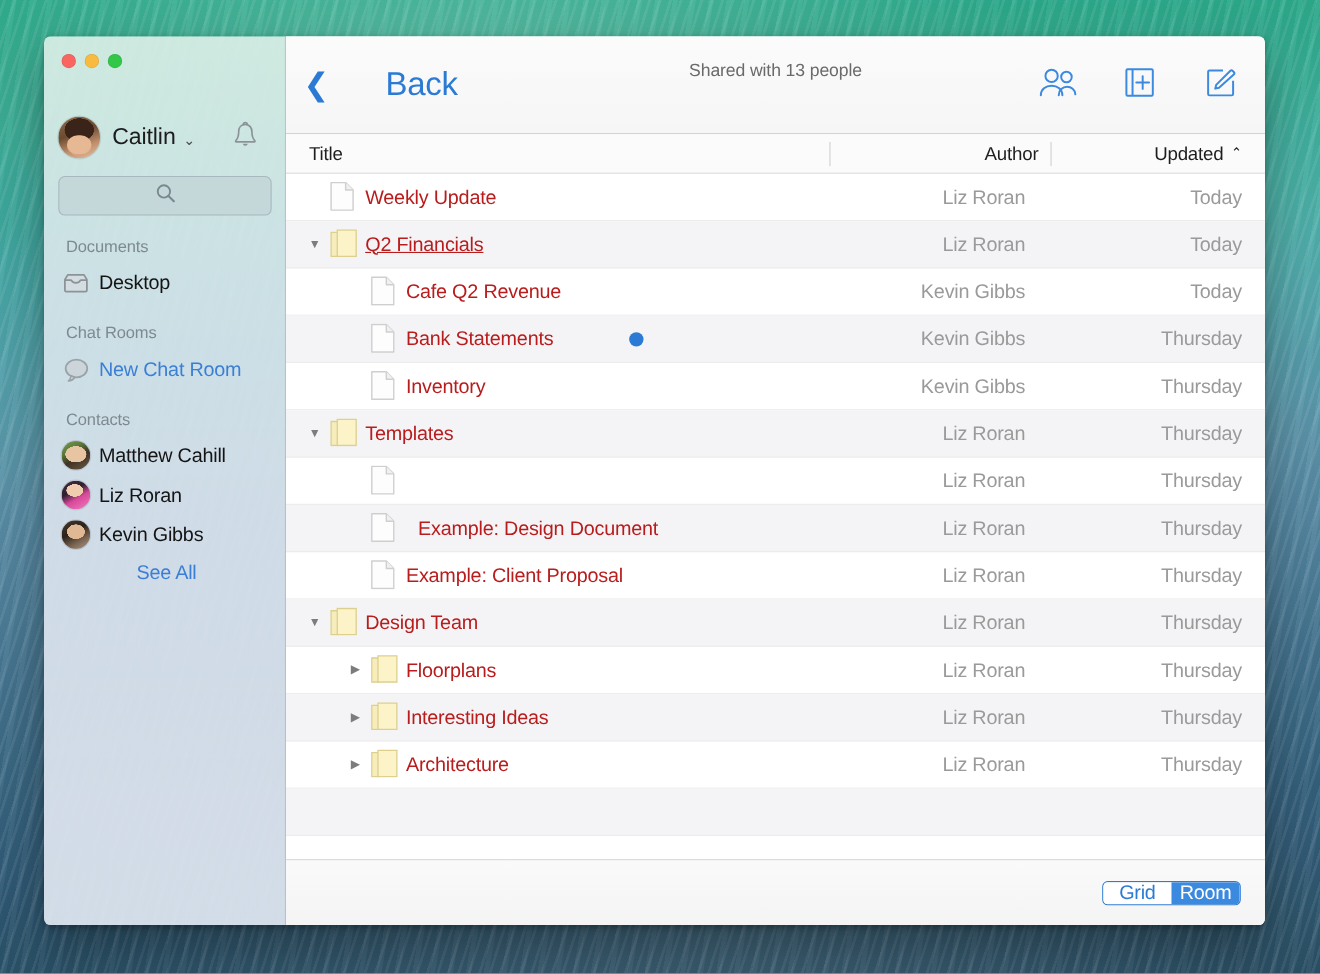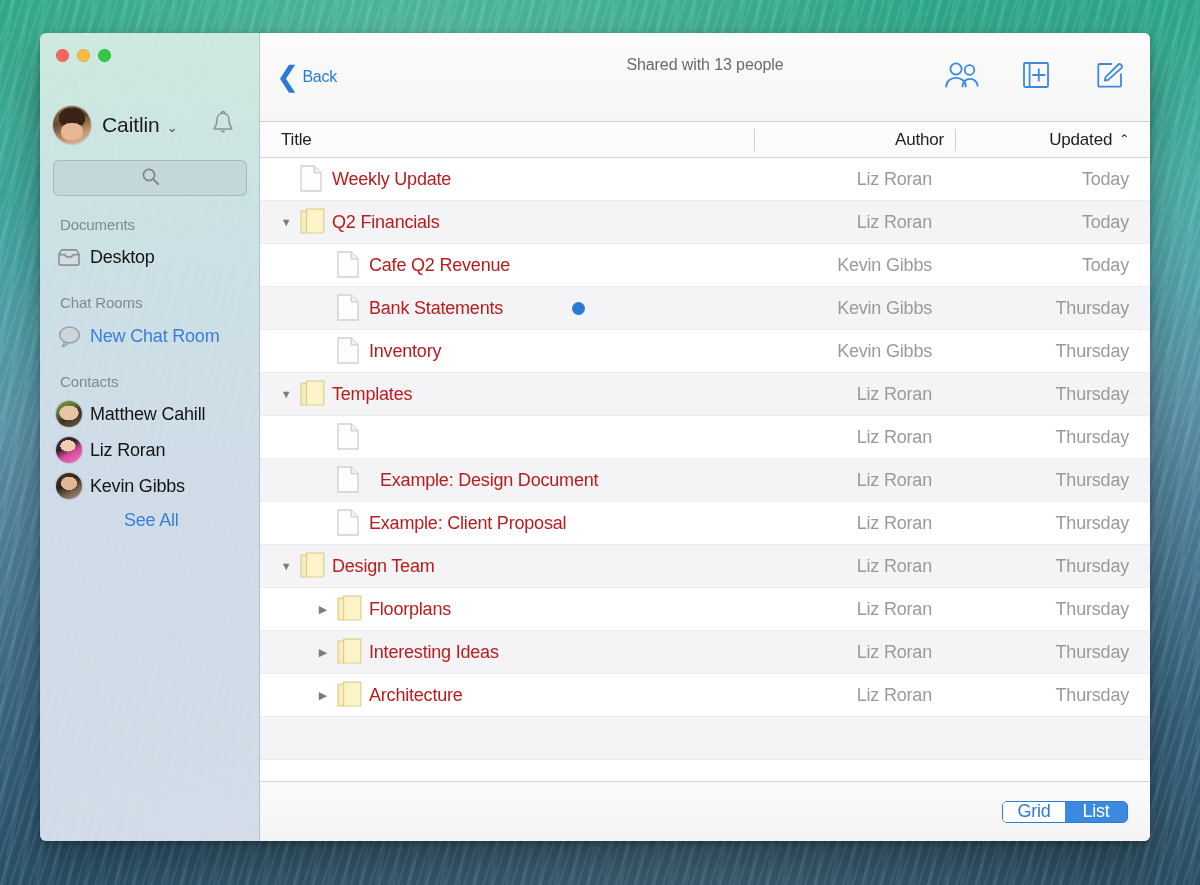--- a/index.html
+++ b/index.html
@@ -187,21 +187,21 @@
     background: linear-gradient(to bottom, #fbfbfb 0%, #f6f6f6 100%);
     border-bottom: 1px solid #cfcfcf;
     position: relative;
     display: flex; align-items: center;
   }
   .back {
     position: absolute; left: 16px; top: 50%; transform: translateY(-50%);
     display: flex; align-items: center; color: #2b7bd4;
   }
   .back .chev { font-size: 28px; line-height: 1; margin-right: 3px; font-weight: 400; }
-  .back .txt { font-size: 16px; letter-spacing: -.3px; }
+  .back .txt { font-size: 30px; letter-spacing: -.3px; margin-left: 48px; }
 
   .title-block {
     position: absolute; left: 50%; transform: translateX(-50%);
     top: 50%; margin-top: -23px;
     text-align: center; white-space: nowrap;
   }
   .title-line { display: flex; align-items: center; justify-content: center; gap: 7px; }
   .title-text { font-size: 23px; color: #2b7bd4; letter-spacing: -.3px; }
   .title-caret { color: #2b7bd4; font-size: 11px; transform: translateY(3px); }
   .subtitle { font-size: 16px; color: #6a6a6a; margin-top: 2px; letter-spacing: -.1px; }
@@ -430,21 +430,21 @@
           <span class="updated">Today</span>
         </div>
         <div class="row alt">
           <span class="twisty" style="left: 18px;">▼</span>
           <span class="icon-cell" style="left: 40px;">
             <svg class="fold-icon" width="25" height="26" viewBox="0 0 25 26" fill="none">
   <path d="M1 3.2h6.2V25H1z" fill="#f7edbc" stroke="#ddd08e" stroke-width="1.2"></path>
   <path d="M6.6 1.2h17.2V25H6.6z" fill="#fcf4c8" stroke="#ddd08e" stroke-width="1.2"></path>
 </svg>
           </span>
-          <span class="name" style="left: 72px;">Q2 Financials</span>
+          <span class="name" style="left: 72px; text-decoration: underline;">Q2 Financials</span>
           <span class="author">Liz Roran</span>
           <span class="updated">Today</span>
         </div>
         <div class="row">
           <span class="icon-cell" style="left: 77px;">
             <svg class="doc-icon" width="22" height="27" viewBox="0 0 22 27" fill="none">
   <path d="M1 1h13.2L21 7.8V26H1z" fill="#fdfdfd" stroke="#cfcfcf" stroke-width="1.3" stroke-linejoin="round"></path>
   <path d="M14.2 1v6.8H21" fill="#f0f0f0" stroke="#cfcfcf" stroke-width="1.3" stroke-linejoin="round"></path>
 </svg>
           </span>
@@ -567,18 +567,18 @@
           <span class="author">Liz Roran</span>
           <span class="updated">Thursday</span>
         </div>
         <div class="row filler alt"></div>
         <div class="row filler filler-last"></div>
       </div>
 
     <div class="footer">
       <div class="seg">
         <div class="off">Grid</div>
-        <div class="on">List</div>
+        <div class="on">Room</div>
       </div>
     </div>
 
   </div>
 </div>
 
 </body></html>

